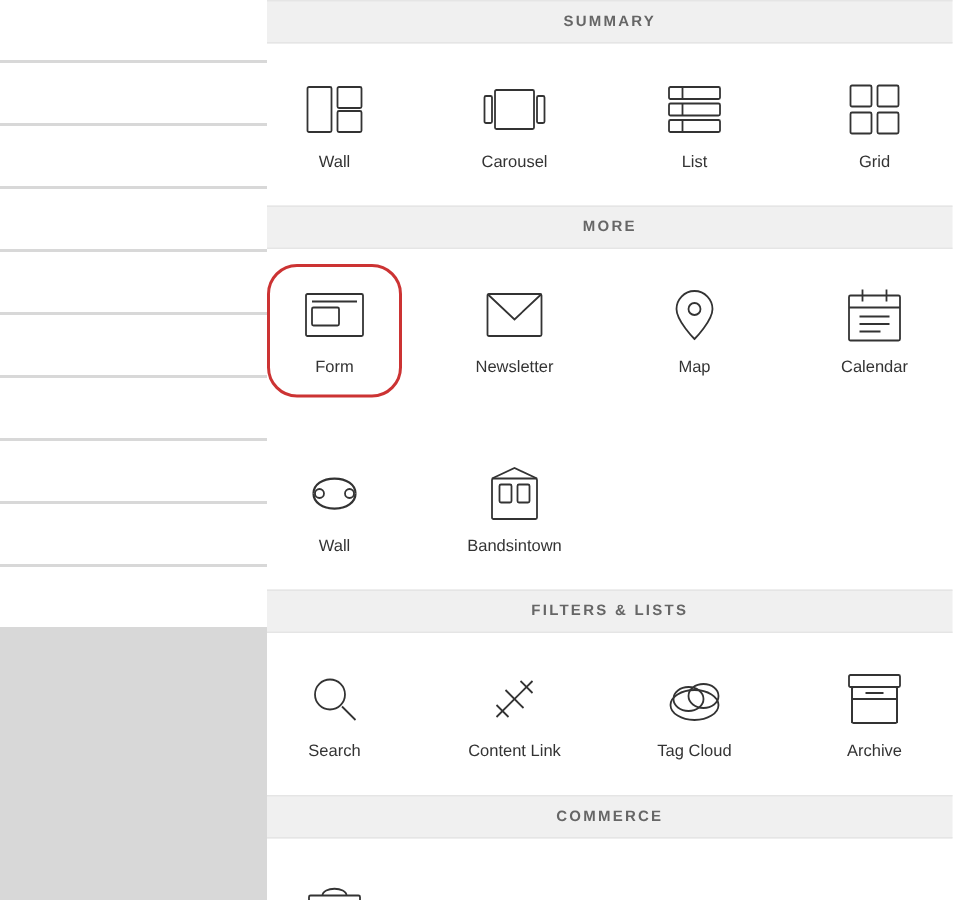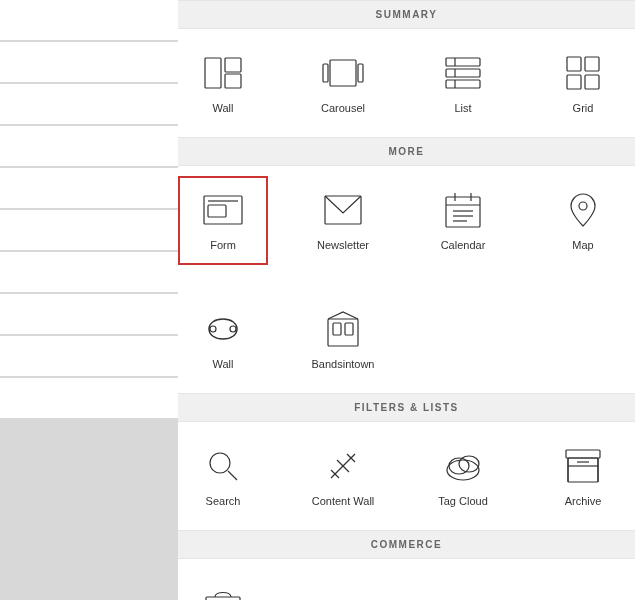--- a/index.html
+++ b/index.html
@@ -56,20 +56,21 @@
       display: flex;
       flex-direction: column;
       align-items: center;
       padding: 12px 8px;
       cursor: pointer;
     }
 
     .grid-item.selected {
       outline: 2px solid #cc3333;
       outline-offset: -2px;
+      border-radius: 20px;
     }
 
     .icon-container {
       width: 44px;
       height: 44px;
       display: flex;
       align-items: center;
       justify-content: center;
       margin-bottom: 6px;
     }
@@ -172,49 +173,49 @@
     </div>
 
     <div class="grid-item">
       <div class="icon-container">
         <svg width="38" height="30" viewBox="0 0 38 30">
           <rect x="1" y="1" width="36" height="28" rx="1"></rect>
           <polyline points="1,1 19,18 37,1"></polyline>
         </svg>
       </div>
       <span class="item-label">Newsletter</span>
+    </div>
+
+    <div class="grid-item">
+      <div class="icon-container">
+        <svg width="28" height="36" viewBox="0 0 28 36">
+          <path d="M14 2 C7 2 2 8 2 14 C2 22 14 34 14 34 C14 34 26 22 26 14 C26 8 21 2 14 2 Z"></path>
+          <circle cx="14" cy="14" r="4"></circle>
+        </svg>
+      </div>
+      <span class="item-label">Map</span>
     </div>
 
     <div class="grid-item">
       <div class="icon-container">
         <svg width="36" height="36" viewBox="0 0 36 36">
           <rect x="1" y="5" width="34" height="30" rx="1"></rect>
           <line x1="1" y1="13" x2="35" y2="13"></line>
           <line x1="10" y1="1" x2="10" y2="9"></line>
           <line x1="26" y1="1" x2="26" y2="9"></line>
           <line x1="8" y1="19" x2="28" y2="19"></line>
           <line x1="8" y1="24" x2="28" y2="24"></line>
           <line x1="8" y1="29" x2="22" y2="29"></line>
         </svg>
       </div>
       <span class="item-label">Calendar</span>
     </div>
 
     <div class="grid-item">
       <div class="icon-container">
-        <svg width="28" height="36" viewBox="0 0 28 36">
-          <path d="M14 2 C7 2 2 8 2 14 C2 22 14 34 14 34 C14 34 26 22 26 14 C26 8 21 2 14 2 Z"></path>
-          <circle cx="14" cy="14" r="4"></circle>
-        </svg>
-      </div>
-      <span class="item-label">Map</span>
-    </div>
-
-    <div class="grid-item">
-      <div class="icon-container">
         <svg width="40" height="28" viewBox="0 0 40 28">
           <path d="M6 14 C6 8 12 4 20 4 C28 4 34 8 34 14" stroke-width="1.5"></path>
           <path d="M6 14 C6 20 12 24 20 24 C28 24 34 20 34 14" stroke-width="1.5"></path>
           <circle cx="10" cy="14" r="3"></circle>
           <circle cx="30" cy="14" r="3"></circle>
         </svg>
       </div>
       <span class="item-label">Wall</span>
     </div>
 
@@ -246,21 +247,21 @@
 
     <div class="grid-item">
       <div class="icon-container">
         <svg width="32" height="32" viewBox="0 0 32 32">
           <line x1="4" y1="28" x2="28" y2="4"></line>
           <line x1="4" y1="20" x2="12" y2="28"></line>
           <line x1="20" y1="4" x2="28" y2="12"></line>
           <line x1="10" y1="10" x2="22" y2="22"></line>
         </svg>
       </div>
-      <span class="item-label">Content Wall</span>
+      <span class="item-label">Content Link</span>
     </div>
 
     <div class="grid-item">
       <div class="icon-container">
         <svg width="36" height="32" viewBox="0 0 36 32">
           <ellipse cx="18" cy="20" rx="16" ry="10"></ellipse>
           <ellipse cx="14" cy="16" rx="10" ry="8"></ellipse>
           <ellipse cx="24" cy="14" rx="10" ry="8"></ellipse>
         </svg>
       </div>

